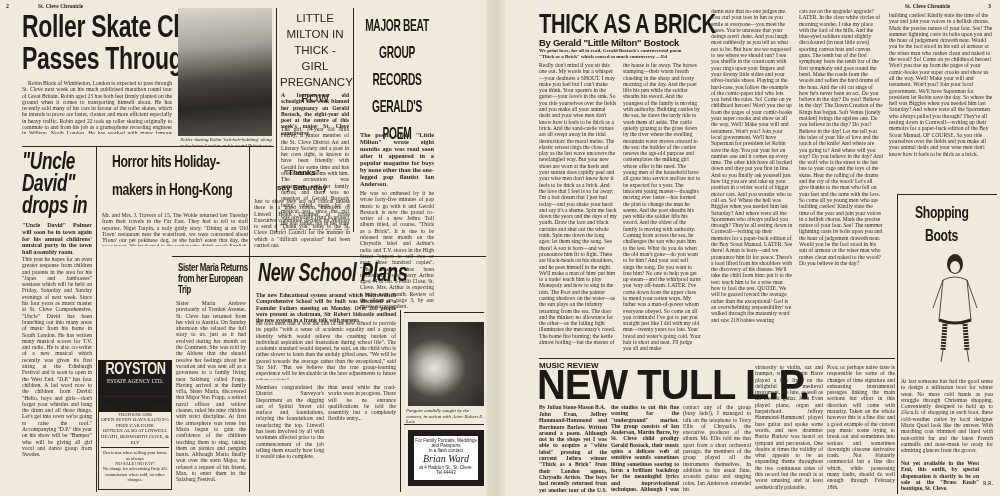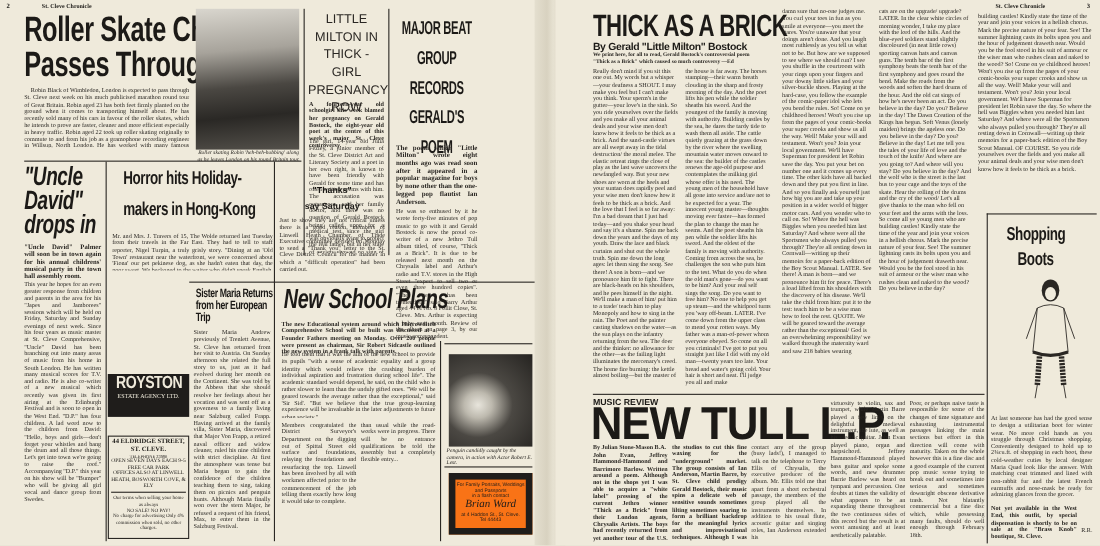--- a/index.html
+++ b/index.html
@@ -74,29 +74,29 @@
   <div class="abs txt" style="left:256px;top:320px;width:140px;height:60px;overflow:hidden">He told them that it was the aim of the new school to provide its pupils "with a sense of academic equality and a group identity which would relieve the crushing burden of individual aspiration and frustration during school life". The academic standard would depend, he said, on the child who is rather slower to learn than the unduly gifted ones. "We will be geared towards the average rather than the exceptional," said 'Sir Sid'. "But we believe that the true group-learning experience will be invaluable in the later adjustments to future urban society."</div>
   <div class="abs txt" style="left:256px;top:384px;width:68px;height:108px;overflow:hidden">Members congratulated the District Surveyor's Department on the digging out of Spittal Street old surface and foundations, relaying the foundations and resurfacing the top. Linwell has been involved by all with workmen affected prior to the commencement of the job telling them exactly how long it would take to complete.</div>
   <div class="abs txt" style="left:328px;top:384px;width:68px;height:108px;overflow:hidden">than usual while the road-works were in progress. There will be no entrance qualifications be told the assembly but a completely flexible entry...</div>
 
   <div class="rule" style="left:400px;top:310px;width:1px;height:182px"></div>
   <div class="rule" style="left:404px;top:312px;width:80px;height:1px"></div>
   <div class="photo" style="left:408px;top:322px;width:76px;height:84px;background:radial-gradient(ellipse at 35% 55%,#e8e5dc 0%,#bdb9ae 18%,#4b4843 45%,#252320 100%)"></div>
   <div class="abs caption" style="left:406px;top:408px;width:80px;text-align:left">Penguin candidly caught by the camera, in action with Actor Robert E. Lest.</div>
   <div class="rule" style="left:404px;top:424px;width:80px;height:1px"></div>
 
-  <div class="ad" style="left:408px;top:430px;width:76px;height:56px;background:#f97316;border:6px solid #1f1d1b;color:#1f1d1b;padding-top:2px">
+  <div class="ad" style="left:408px;top:430px;width:76px;height:56px;background:#ffffff;border:6px solid #1f1d1b;color:#1f1d1b;padding-top:2px">
     <div class="sans" style="font-size:4.5px;line-height:5px">For Family Portraits, Weddings and Passports</div>
     <div class="sans" style="font-size:4.5px;line-height:5px">in a flash contact</div>
     <div style="font-family:'Liberation Serif',serif;font-style:italic;font-size:10px;line-height:12px">Brian Ward</div>
     <div class="sans" style="font-size:4.5px;line-height:5px">at 4 Haddon St., St. Cleve.</div>
     <div class="sans" style="font-size:4.5px;line-height:5px">Tel 44443</div>
   </div>
 
-  <div class="ad" style="left:98px;top:340px;width:74px;height:39px">
+  <div class="ad" style="left:98px;top:360px;width:74px;height:52px">
     <div class="cond" style="font-size:16px;line-height:18px;color:#efeadb;transform:scaleX(0.8);transform-origin:center top">ROYSTON</div>
     <div style="font-size:5.5px;line-height:7px">ESTATE AGENCY LTD.</div>
   </div>
   <div class="boxed" style="left:98px;top:396px;width:74px;height:94px;text-align:center;padding:2px">
     <div class="bold" style="font-size:6px;line-height:6.6px">44 ELDRIDGE STREET, ST. CLEVE.</div>
     <div style="font-size:4px;line-height:5px">TELEPHONE 23986</div>
     <div style="font-size:5px;line-height:5.6px">OPEN SEVEN DAYS EACH 9-5</div>
     <div style="font-size:5px;line-height:5.6px">FREE CAR PARK</div>
     <div style="font-size:5px;line-height:5.6px">OFFICES ALSO AT LINWELL HEATH, BOSWORTH COVE, &amp; ELY</div>
     <div style="border-top:1px solid #2a2723;margin-top:2px;padding-top:2px">

